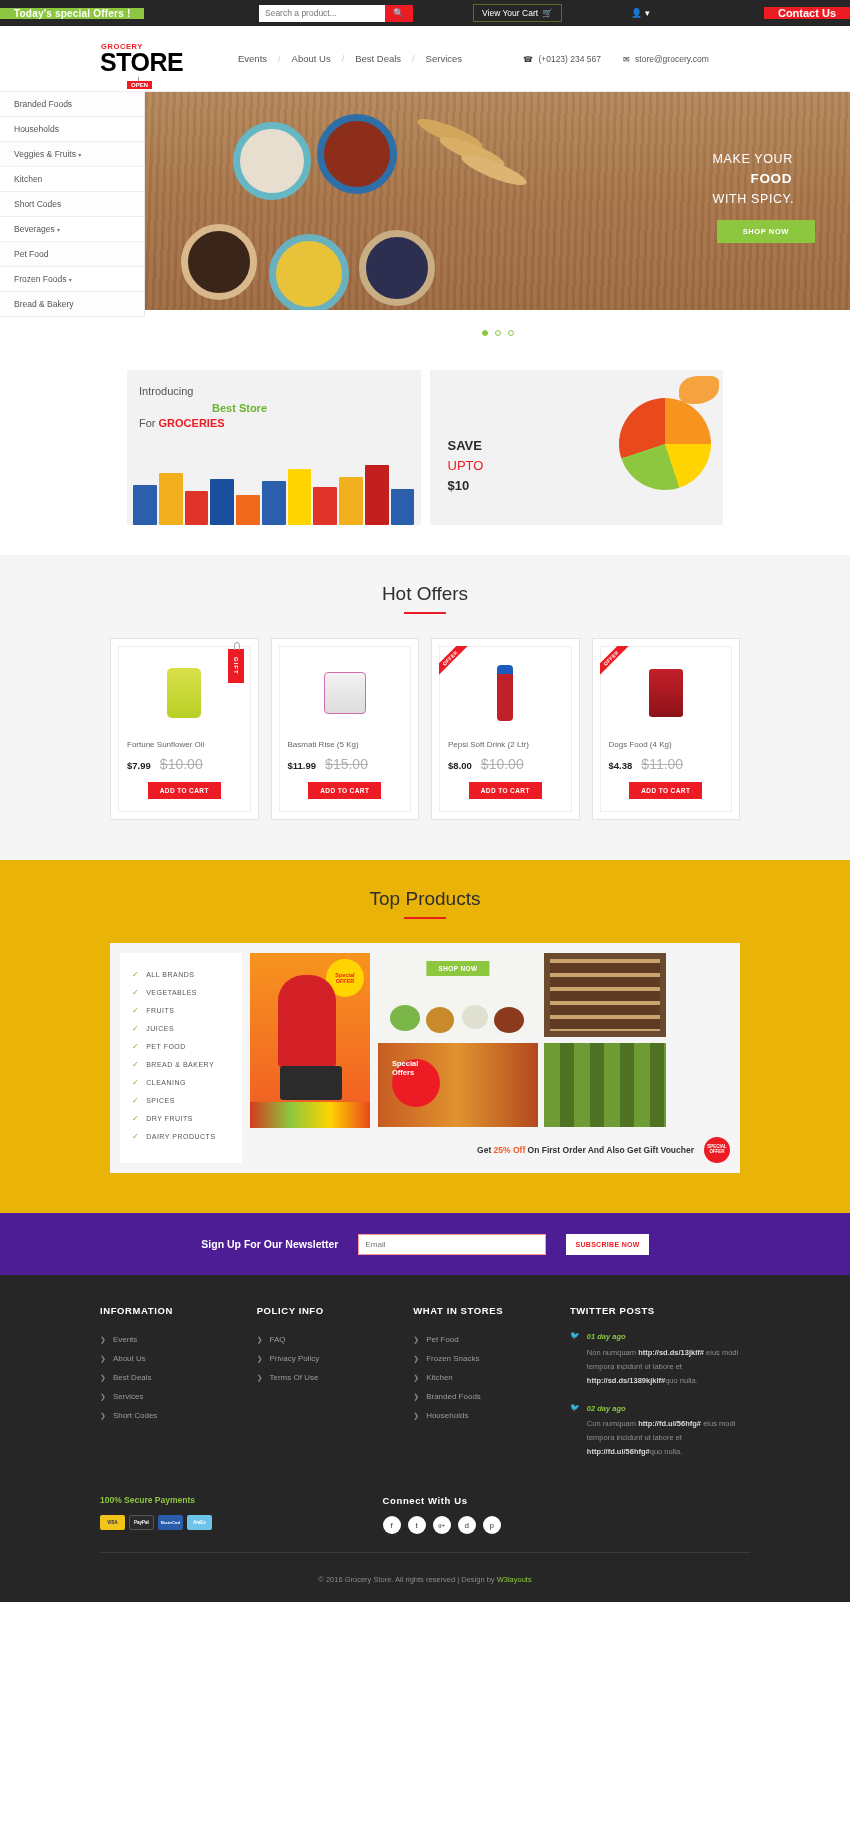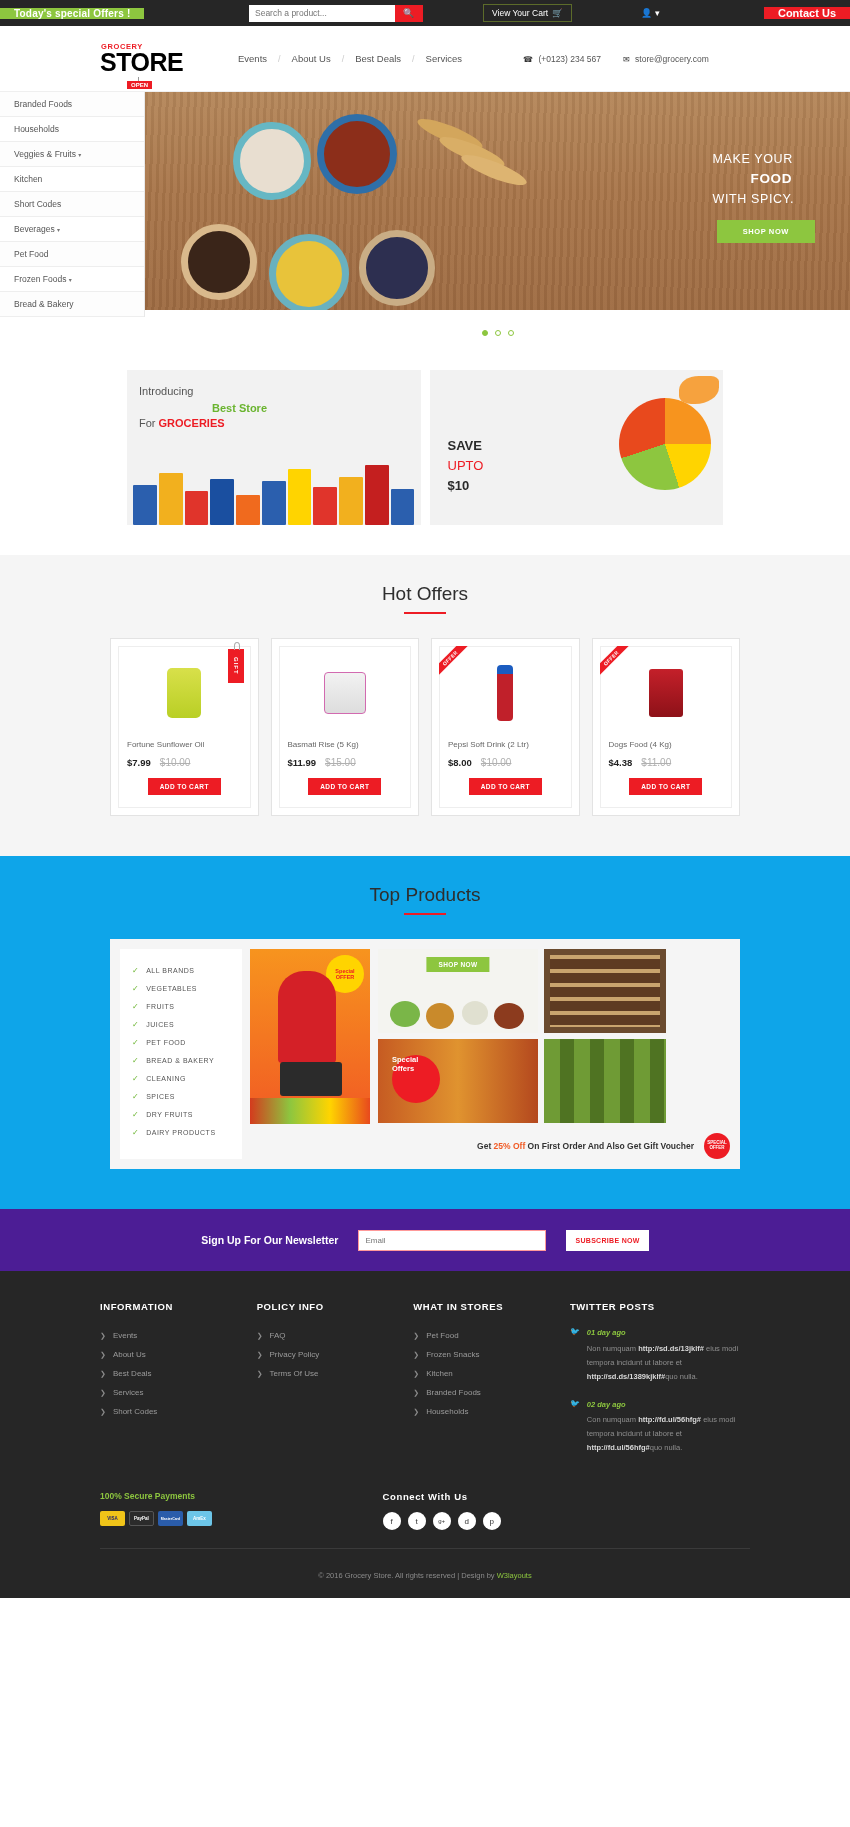--- a/index.html
+++ b/index.html
@@ -7,21 +7,21 @@
     width:850px; background:#fff;
     font-family:"Liberation Sans", sans-serif;
     color:#444; font-size:11px;
   }
   
   .topbar { display:flex; height:26px; background:#262626; align-items:center; }
   .tb-offers { background:#8dc63f; color:#fff; font-size:10px; font-weight:bold;
     display:flex; align-items:center; padding:0 14px; letter-spacing:.2px; }
   .tb-spacer { flex:1; }
   .tb-search { display:flex; align-items:center; }
-  .tb-search input { width:146px; height:17px; border:none; padding:0 6px;
+  .tb-search input { width:126px; height:17px; border:none; padding:0 6px;
     font-size:8.5px; font-family:"Liberation Sans", sans-serif; color:#999; }
   .tb-search .sbtn { width:28px; height:17px; background:#ed1c24; border:none;
     color:#fff; font-size:9px; cursor:pointer; display:flex; align-items:center; justify-content:center;}
   .tb-cart { margin-left:60px; display:flex; align-items:center; }
   .tb-cart-box { border:1px solid #5c6b2a; color:#fff; font-size:8.5px;
     padding:3px 8px; display:flex; align-items:center; gap:4px; }
   .tb-user { margin-left:70px; color:#fff; font-size:9px; display:flex;
     align-items:center; gap:2px; }
   .tb-contact { background:#ed1c24; color:#fff; font-weight:bold; font-size:11px;
     display:flex; align-items:center; padding:0 14px; }
@@ -94,21 +94,21 @@
   .p3 .upto { position:absolute; left:18px; top:88px; font-size:13px; color:#ed1c24; }
   .p3 .amt { position:absolute; left:18px; top:108px; font-size:13px; font-weight:bold;
     color:#2b2b2b; }
   .fruitball { position:absolute; right:12px; top:28px; width:92px; height:92px;
     border-radius:50%; background:conic-gradient(#f7941e 0 25%,#ffd400 25% 45%,#8dc63f 45% 70%,#e8491d 70% 100%); }
   .splash { position:absolute; right:4px; top:6px; width:40px; height:28px;
     background:#f7941e; border-radius:50% 20% 60% 30%; opacity:.85; }
 
   
   .sec-hot { background:#f5f5f5; padding:28px 0 40px; }
-  .sec-top { background:#0ea5e9; padding:28px 0 40px; }
+  .sec-top { background:#eab308; padding:28px 0 40px; }
   .sec-h { text-align:center; font-size:19px; color:#2e2e2e; font-weight:normal; }
   .sec-u { width:42px; height:2px; background:#ed1c24; margin:7px auto 0; }
 
   
   .prods { display:flex; gap:12px; padding:24px 110px 0; }
   .card { flex:1; border:1px solid #e3e3e3; background:#fff; padding:7px; position:relative; }
   .card-in { border:1px solid #eee; padding:10px 8px 12px; position:relative; }
   .pimg { height:72px; display:flex; align-items:center; justify-content:center;
     position:relative; }
   .gift-tag { position:absolute; right:-2px; top:-8px; width:16px; height:34px;
@@ -116,21 +116,21 @@
     display:flex; align-items:center; justify-content:center; letter-spacing:1px; }
   .gift-tag:before { content:""; position:absolute; top:-7px; left:6px; width:4px; height:7px;
     border:1px solid #aaa; border-radius:50% 50% 0 0; border-bottom:none;}
   .corner { position:absolute; left:-1px; top:-1px; width:34px; height:34px; overflow:hidden; }
   .corner i { position:absolute; width:48px; text-align:center; background:#ed1c24; color:#fff;
     font-size:5px; font-weight:bold; transform:rotate(-45deg); left:-13px; top:8px;
     font-style:normal; letter-spacing:.4px; padding:1px 0;}
   .pname { font-size:8px; color:#666; margin-top:11px; }
   .prices { margin-top:7px; }
   .pnew { font-size:9.5px; font-weight:bold; color:#222; }
-  .pold { font-size:10px; color:#b0b0b0; text-decoration:line-through; margin-left:6px; }
+  .pold { font-size:14px; color:#b0b0b0; text-decoration:line-through; margin-left:6px; }
   .atc { margin-top:10px; background:#ed1c24; color:#fff; border:none; font-size:6.5px;
     font-weight:bold; padding:5px 0; width:73px; letter-spacing:.4px; cursor:pointer;
     display:block; margin-left:auto; margin-right:auto; }
 
   
   .tp { display:flex; margin:24px 110px 0; background:#f5f5f5; padding:10px; gap:8px; }
   .tp-list { width:122px; background:#fff; padding:12px 0 12px 12px; }
   .tp-list li { list-style:none; font-size:7px; color:#555; padding:4.5px 0;
     letter-spacing:.5px; }
   .tp-list .chk { color:#6ab42f; font-size:8px; margin-right:7px; }

